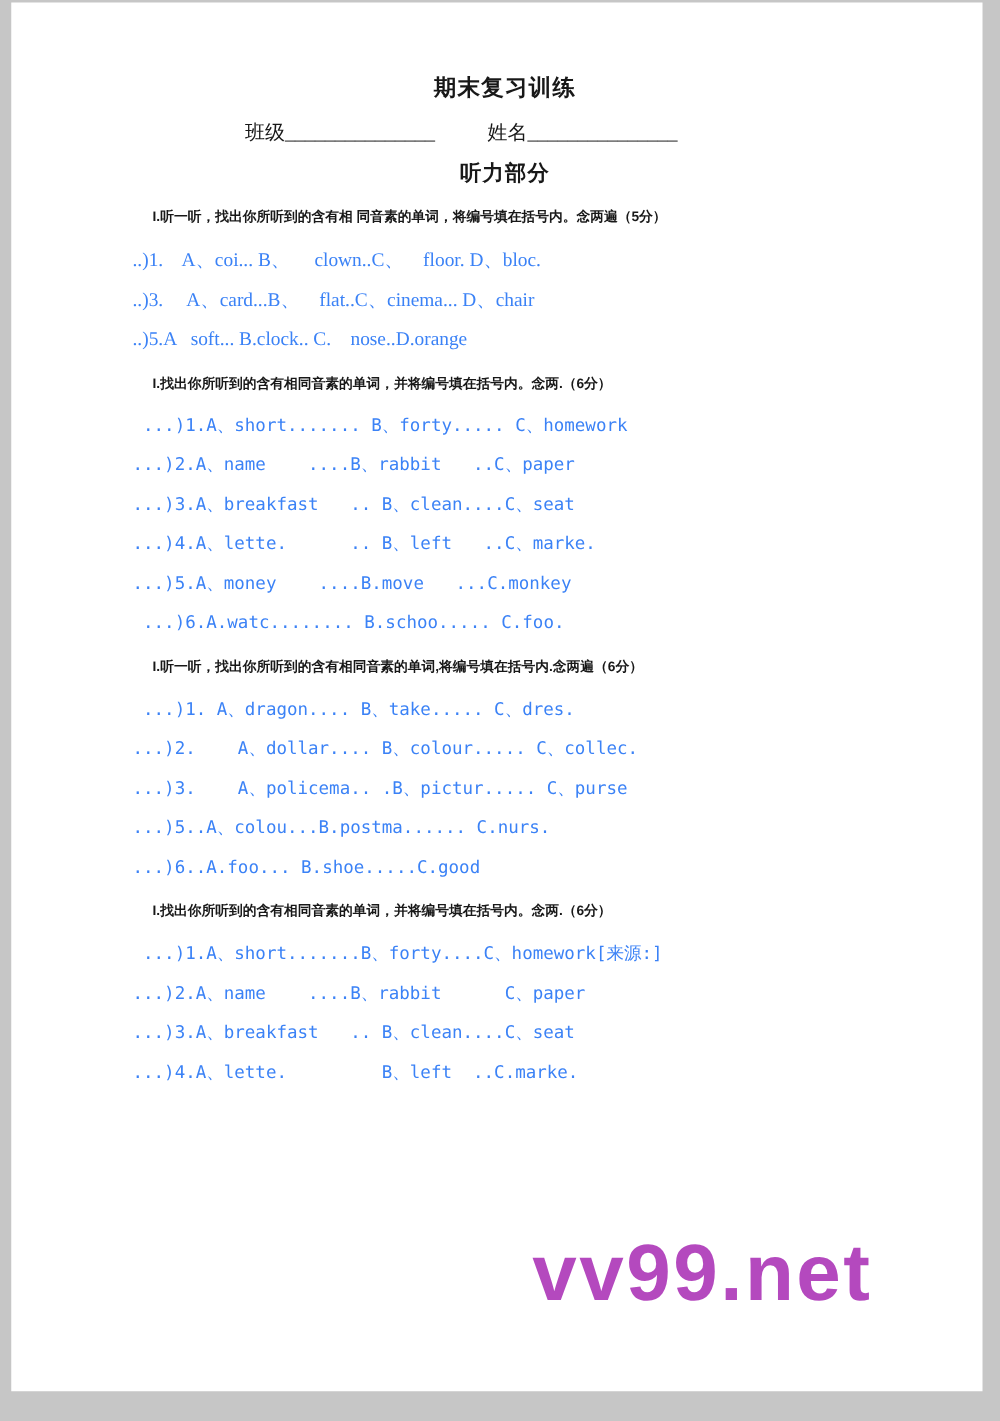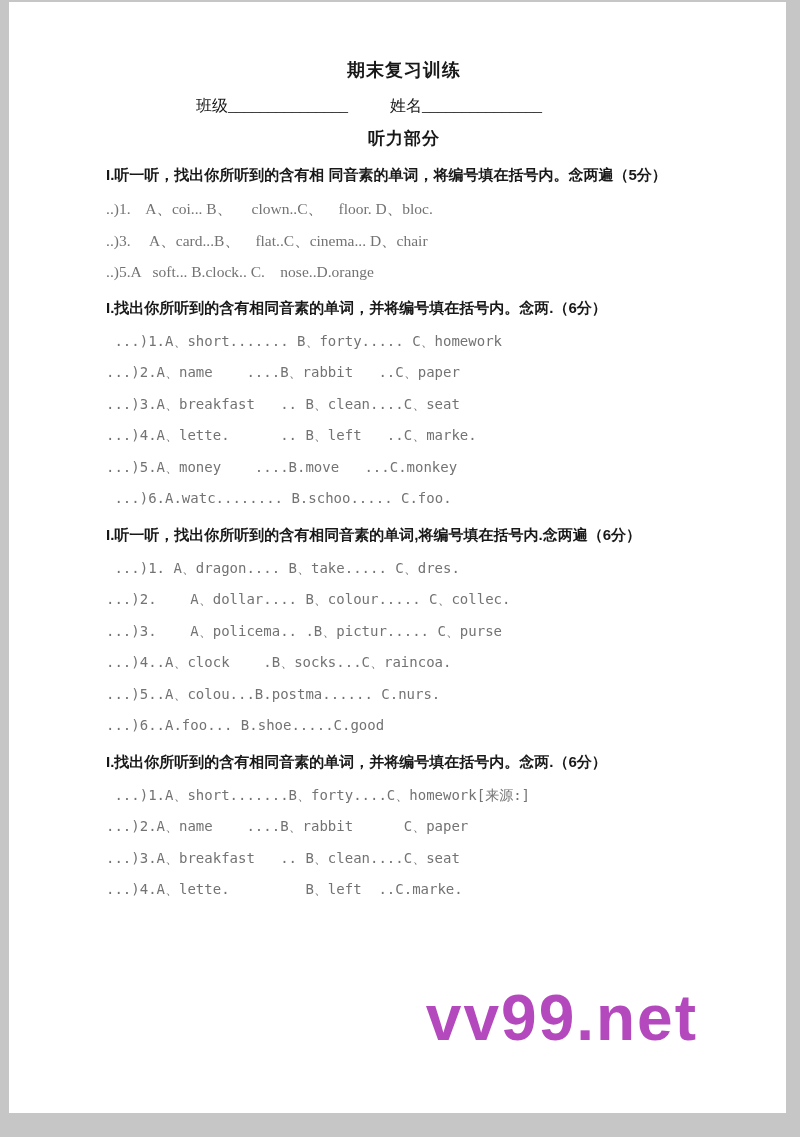--- a/index.html
+++ b/index.html
@@ -49,32 +49,32 @@
     width: 42px;
   }
   h2.part-title {
     font-size: 17px;
     font-weight: 700;
     text-align: center;
     margin: 0 0 8px 0;
     letter-spacing: 1px;
   }
   .sec-head {
-    font-size: 15px;
+    font-size: 11px;
     font-weight: 700;
     line-height: 33px;
-    margin: 3px 0 2px 0;
+    margin: 3px 0 2px 16px;
     white-space: pre-wrap;
     font-family: "Liberation Sans", sans-serif;
   }
   .item {
     margin: 0;
     line-height: 31.5px;
     white-space: pre-wrap;
-    color: #737373;
+    color: #3b82f6;
   }
   .item.serif {
     font-family: "Liberation Serif", serif;
     font-size: 15.5px;
   }
   .item.mono {
     font-family: "DejaVu Sans Mono", monospace;
     font-size: 14px;
   }
   .watermark {
@@ -114,21 +114,20 @@
         <p class="item mono"> ...)1.A、short....... B、forty..... C、homework</p>
         <p class="item mono">...)2.A、name    ....B、rabbit   ..C、paper</p>
         <p class="item mono">...)3.A、breakfast   .. B、clean....C、seat</p>
         <p class="item mono">...)4.A、lette.      .. B、left   ..C、marke.</p>
         <p class="item mono">...)5.A、money    ....B.move   ...C.monkey</p>
         <p class="item mono"> ...)6.A.watc........ B.schoo..... C.foo.</p>
         <p class="sec-head">I.听一听，找出你所听到的含有相同音素的单词,将编号填在括号内.念两遍（6分）</p>
         <p class="item mono"> ...)1. A、dragon.... B、take..... C、dres.</p>
         <p class="item mono">...)2.    A、dollar.... B、colour..... C、collec.</p>
         <p class="item mono">...)3.    A、policema.. .B、pictur..... C、purse</p>
-        <p class="item mono">...)4..A、clock    .B、socks...C、raincoa.</p>
         <p class="item mono">...)5..A、colou...B.postma...... C.nurs.</p>
         <p class="item mono">...)6..A.foo... B.shoe.....C.good</p>
         <p class="sec-head">I.找出你所听到的含有相同音素的单词，并将编号填在括号内。念两.（6分）</p>
         <p class="item mono"> ...)1.A、short.......B、forty....C、homework[来源:]</p>
         <p class="item mono">...)2.A、name    ....B、rabbit      C、paper</p>
         <p class="item mono">...)3.A、breakfast   .. B、clean....C、seat</p>
         <p class="item mono">...)4.A、lette.         B、left  ..C.marke.</p>
       </div>
 
     <div class="watermark">vv99.net</div>

